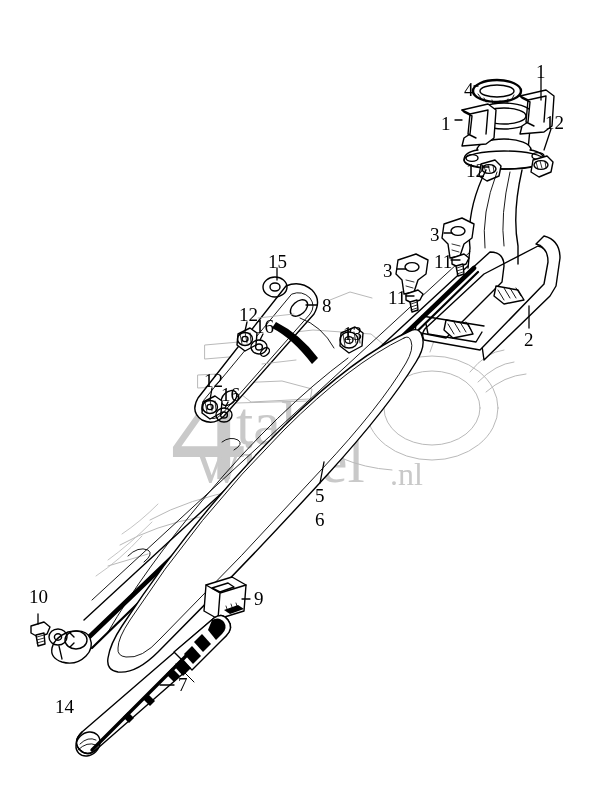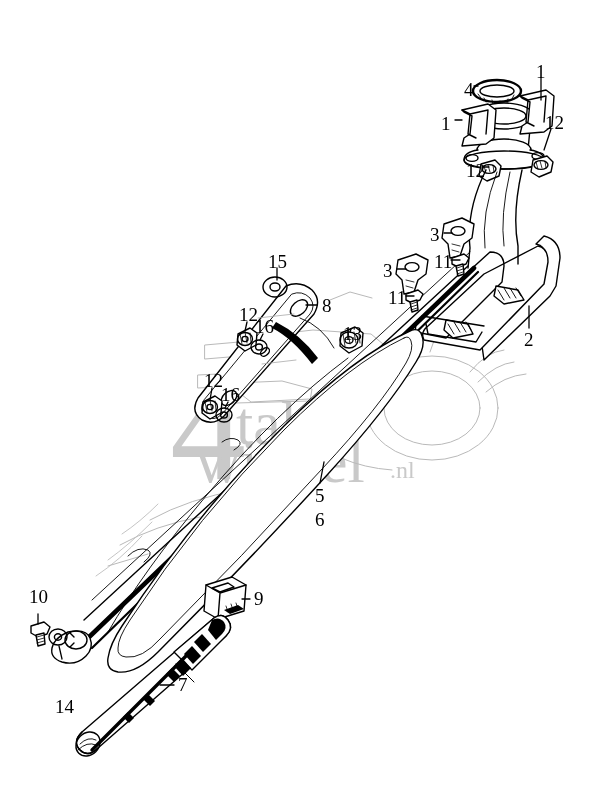--- a/index.html
+++ b/index.html
@@ -8,21 +8,21 @@
   #stage{position:relative;width:600px;height:800px;background:#fff;}
   #stage svg{position:absolute;left:0;top:0;}
   .lbl{position:absolute;font-family:"Liberation Serif", serif;
        font-size:19px;color:#000;line-height:1;white-space:nowrap;
        font-weight:400;}
   .wm{position:absolute;color:#c9c9c9;font-family:"Liberation Serif", serif;
       user-select:none;}
   .wm-4{left:170px;top:352px;font-size:152px;line-height:1;letter-spacing:-4px;}
   .wm-takt{left:236px;top:392px;font-size:62px;line-height:1;}
   .wm-winkel{left:196px;top:430px;font-size:62px;line-height:1;}
-  .wm-nl{left:390px;top:458px;font-size:24px;line-height:1;}
+  .wm-nl{left:390px;top:458px;font-size:32px;line-height:1;}
 </style>
 </head>
 <body>
 
 <div id="stage">
 
   <div class="wm wm-4">4</div>
   <div class="wm wm-takt">takt</div>
   <div class="wm wm-winkel">winkel</div>
   <div class="wm wm-nl">.nl</div>

